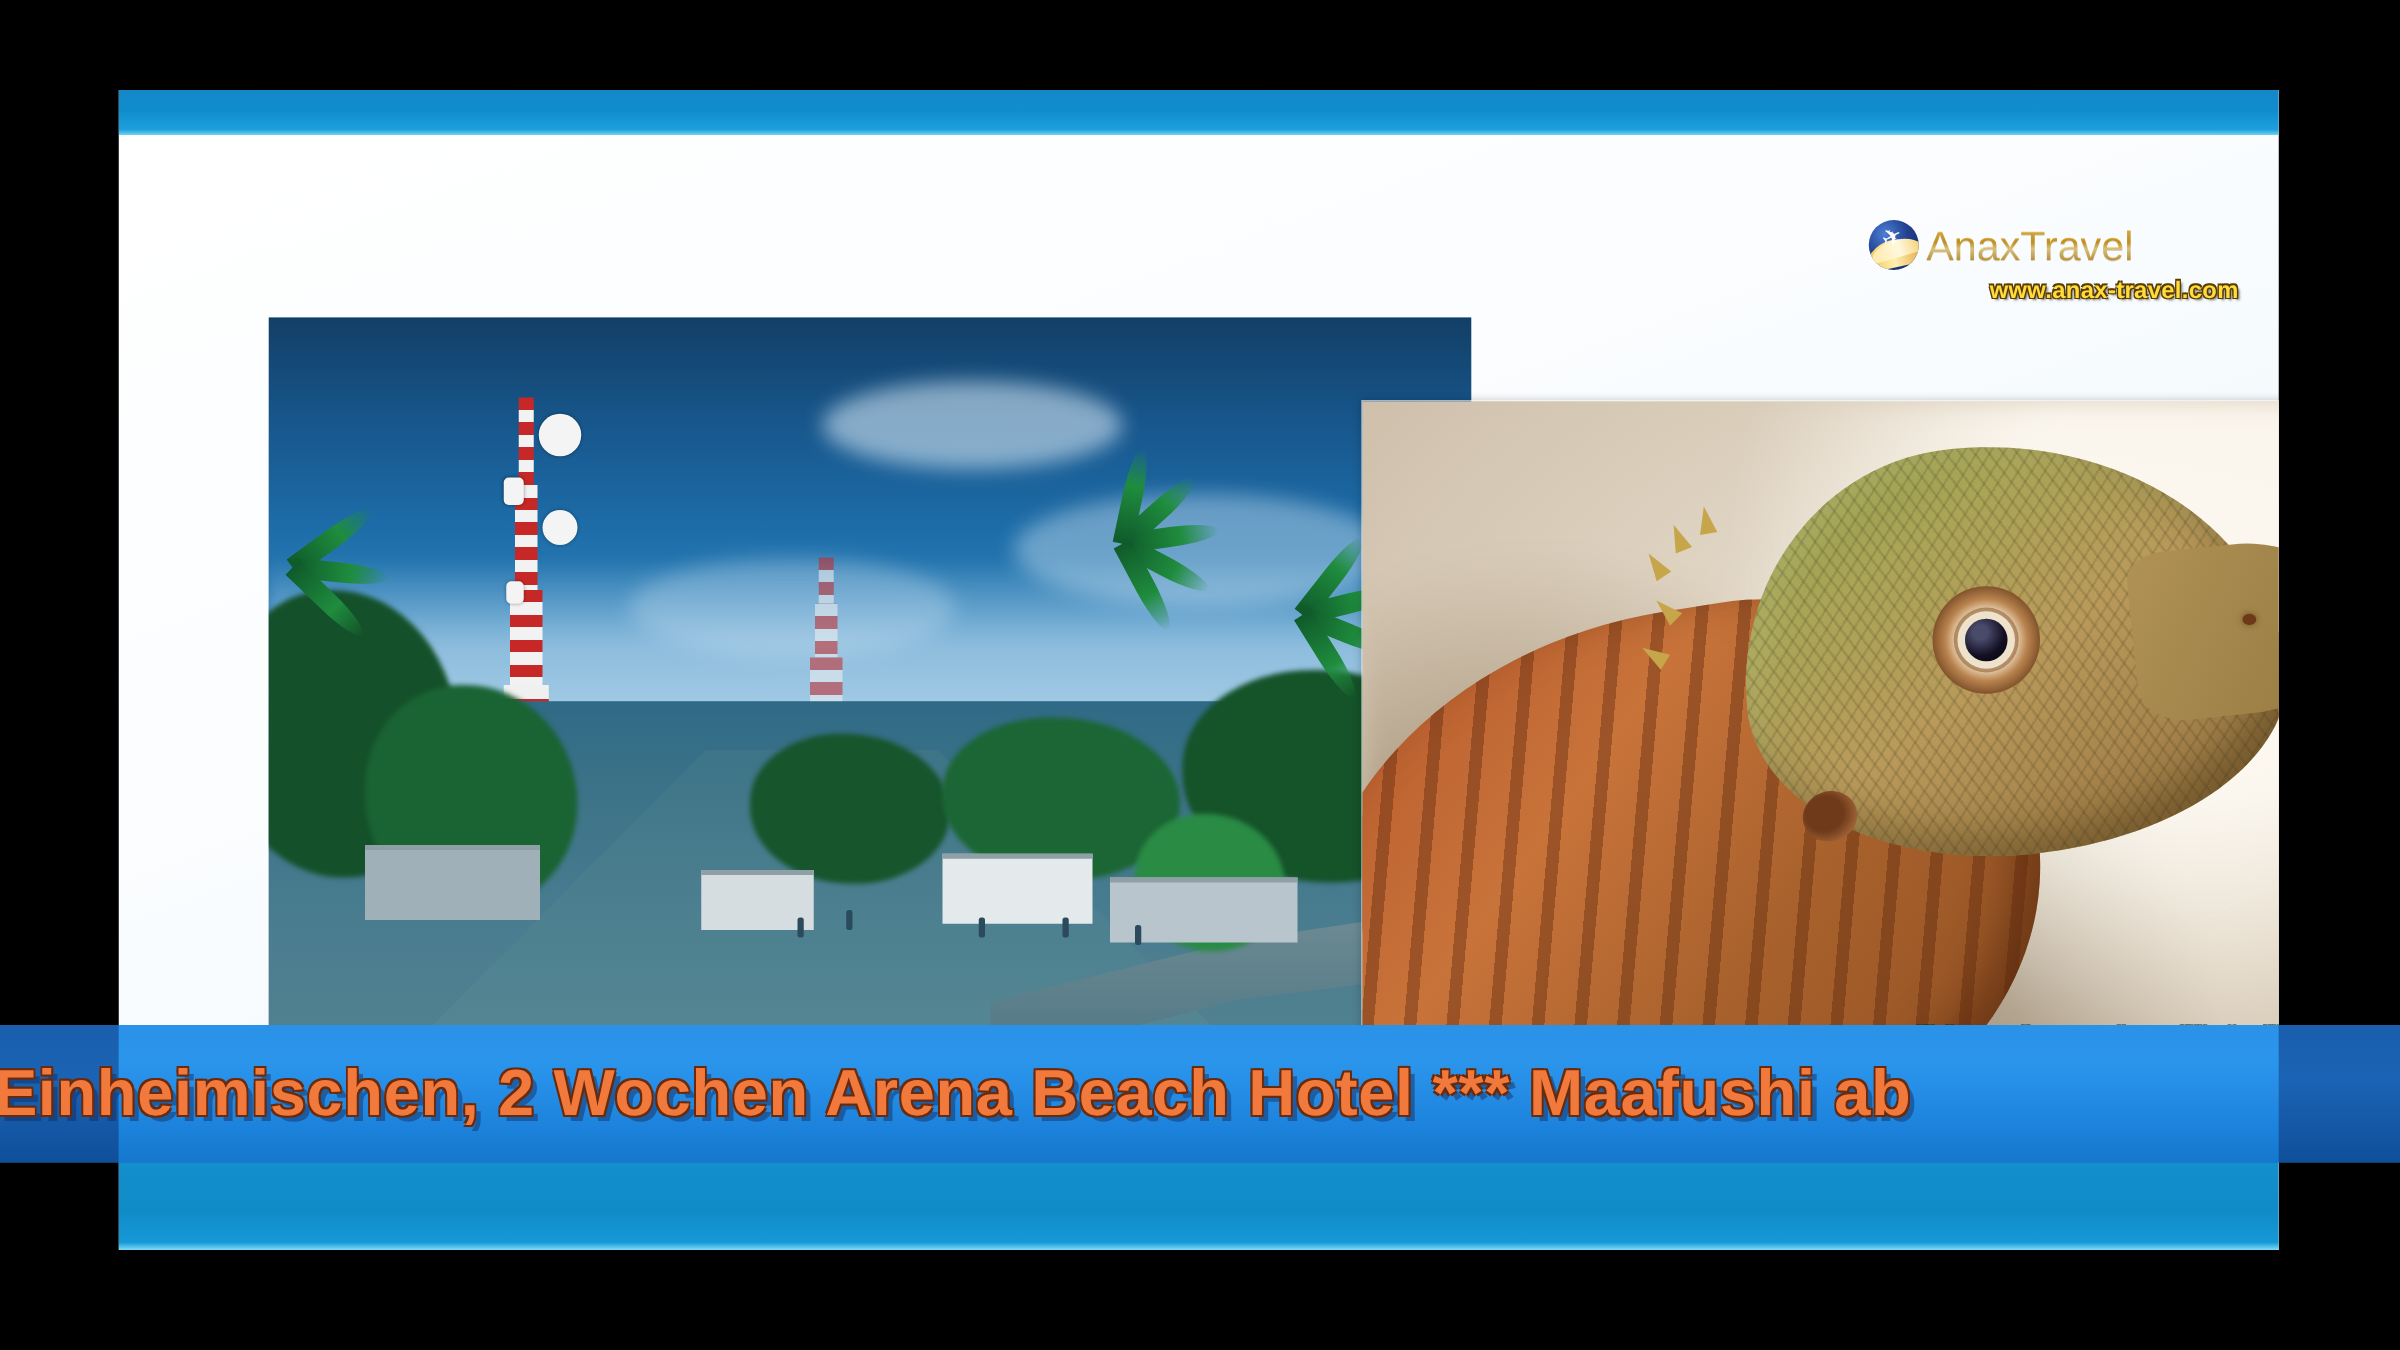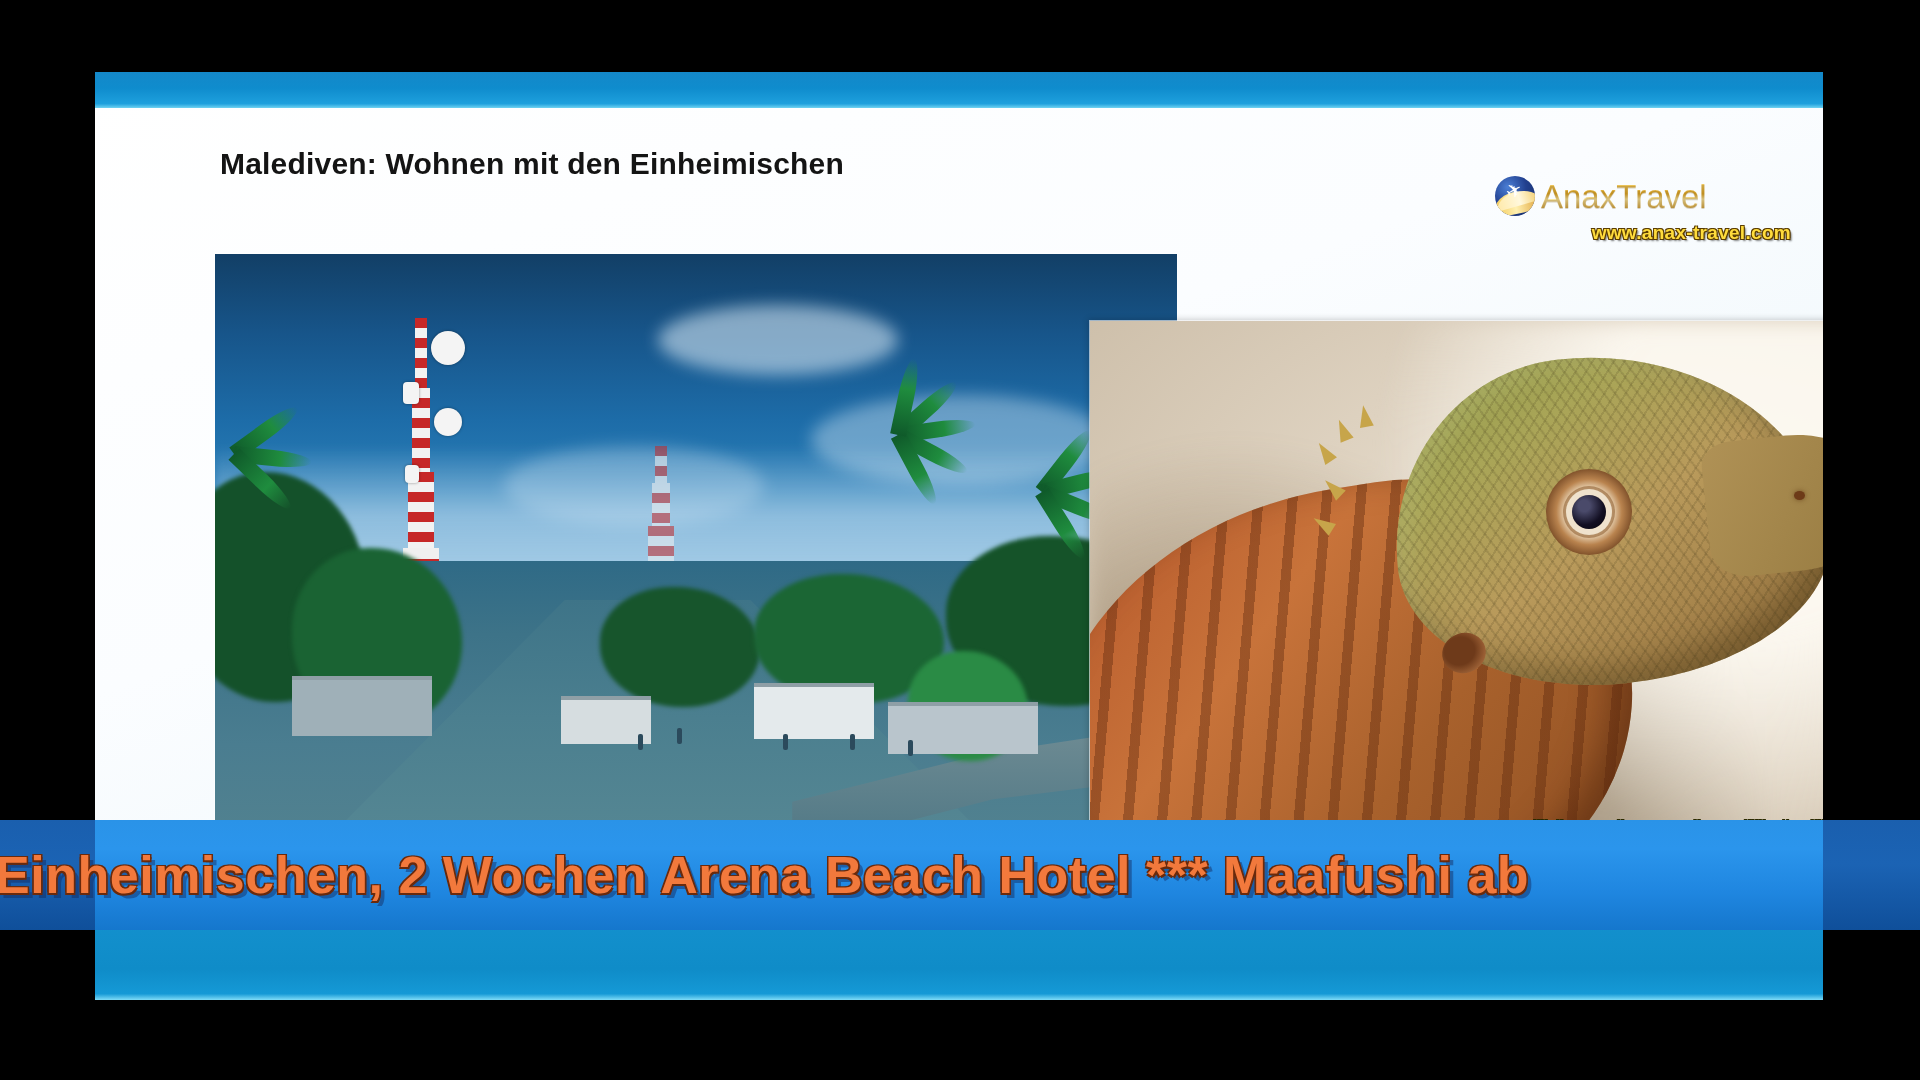--- a/index.html
+++ b/index.html
@@ -238,21 +238,20 @@
 </style>
 </head>
 <body>
 
 <div id="stage">
 
   <div class="slide">
 
     <div class="slide-topbar"></div>
 
-    <div class="slide-title">Malediven: Wohnen mit den Einheimischen</div>
 
     <div class="logo-wrap">
       <div class="logo-row">
         <span class="logo-mark">
           <span class="swoosh"></span>
           <span class="swoosh2"></span>
           <span class="plane">✈</span>
         </span>
         <span class="logo-text">AnaxTravel</span>
       </div>

